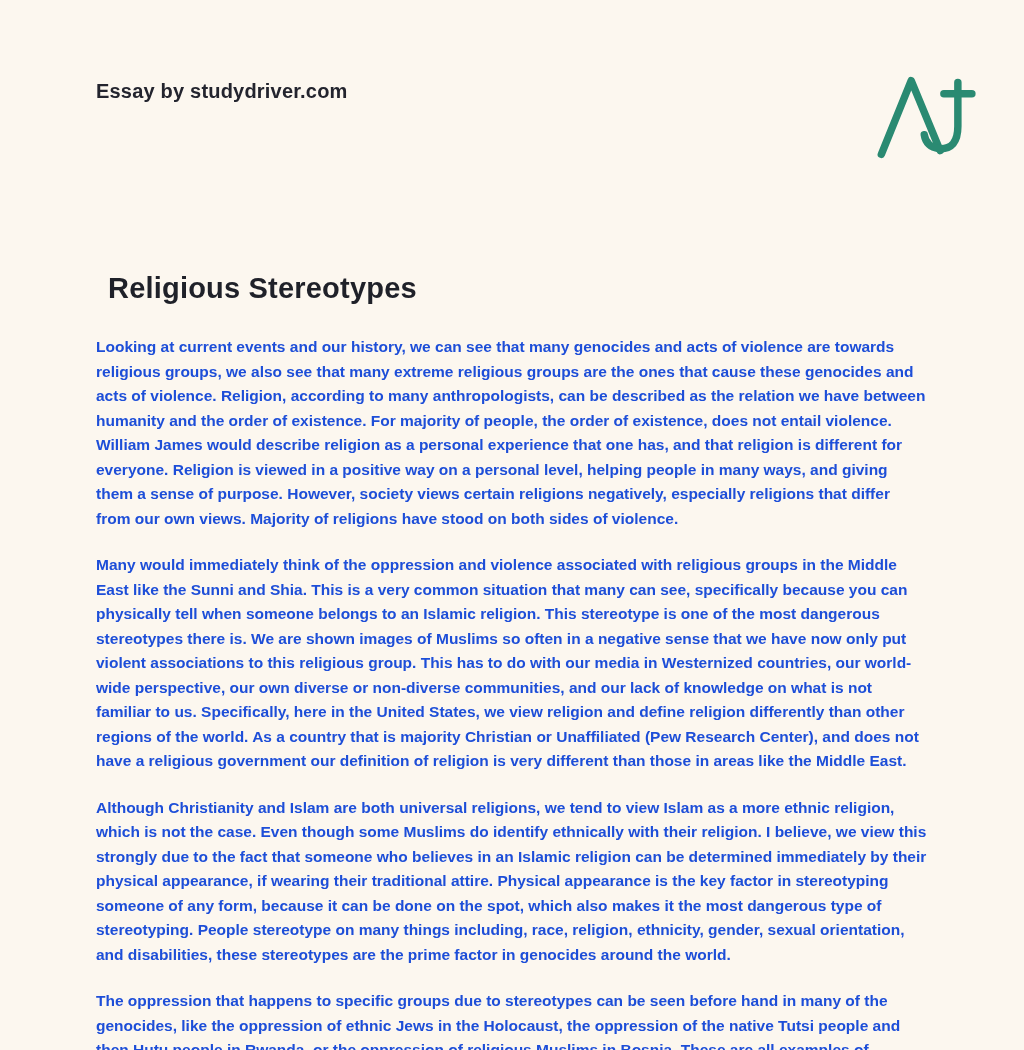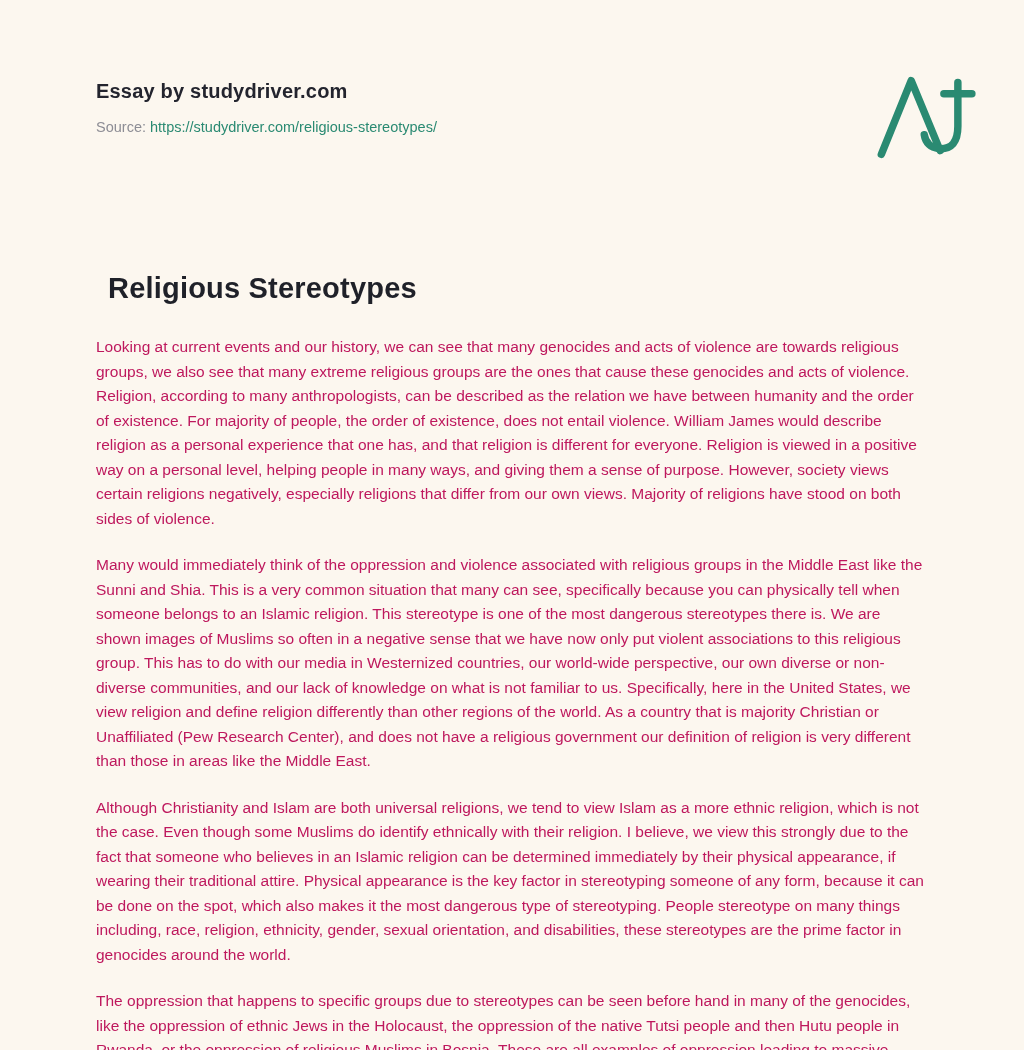--- a/index.html
+++ b/index.html
@@ -46,37 +46,34 @@
   .essay-title {
     font-size: 29px;
     font-weight: 700;
     color: #1f2129;
     margin: 104px 0 30px 12px;
     letter-spacing: 0.2px;
   }
   .essay-body p {
     font-size: 15.5px;
     line-height: 24.5px;
-    color: #be185d;
+    color: #1d4ed8;
     margin: 0 16px 22px 0;
     max-width: 832px;
+    font-weight: bold;
   }
 </style>
 </head>
 <body>
 
 <div class="page">
 
   <div class="header">
     <div class="header-left">
       <h2 class="attribution">Essay by studydriver.com</h2>
-      <div class="source-line">
-        <span>Source:</span>
-        <a class="source-link">https://studydriver.com/religious-stereotypes/</a>
-      </div>
     </div>
 
     <div class="logo">
       <svg width="112" height="94" viewBox="0 0 120 100" aria-hidden="true">
         <g fill="none" stroke="#2a8a72" stroke-width="8" stroke-linecap="round" stroke-linejoin="round">
           <path d="M10 90 L42 11 L73 86"></path>
           <path d="M92 13 L92 60 Q92 85 72 84 Q58 82 56 69"></path>
           <path d="M77 25 L107 25"></path>
         </g>
       </svg>

